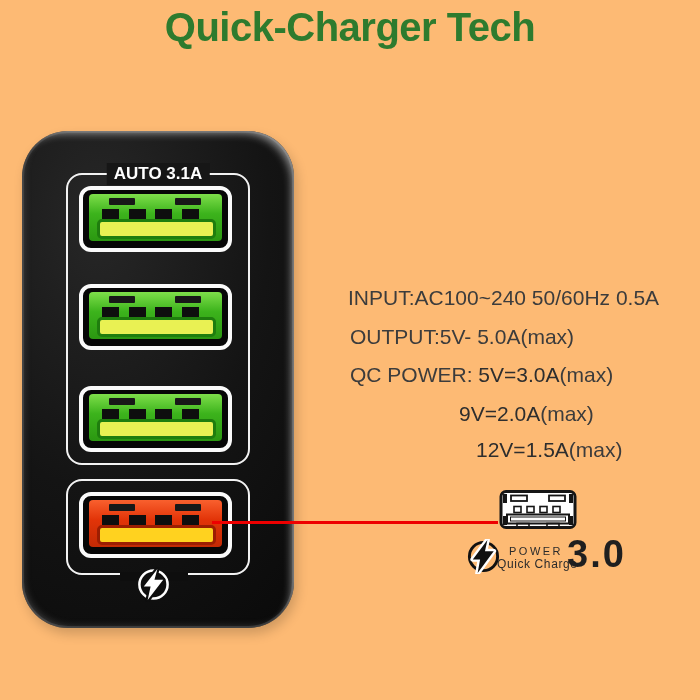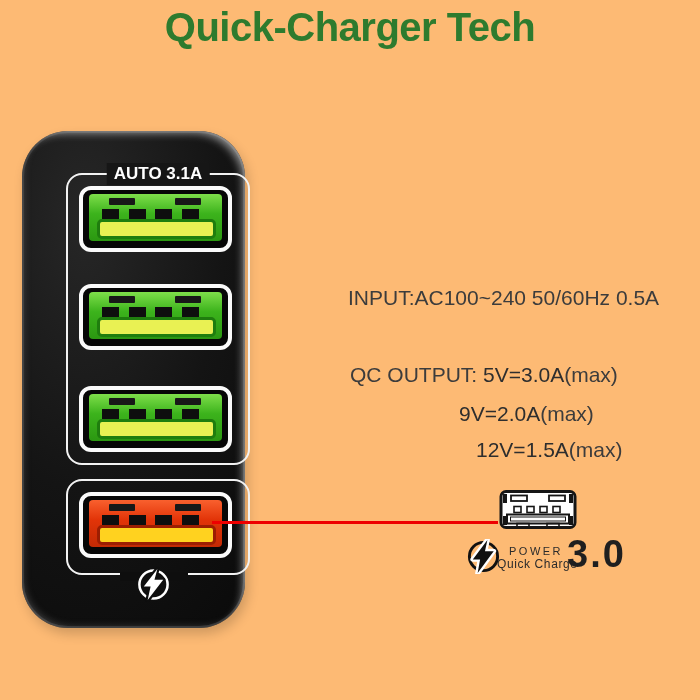--- a/index.html
+++ b/index.html
@@ -16,21 +16,21 @@
     color:var(--title-green,#2e7b2e); letter-spacing:-0.5px;
   }
   .subtitle {
     position:absolute; top:60px; left:0; width:100%;
     text-align:center; font-size:28px; font-weight:400;
     color:var(--text-gray,#3c3c3c); letter-spacing:-0.3px;
   }
 
   
   .charger {
-    position:absolute; left:22px; top:131px; width:223px; height:497px;
+    position:absolute; left:22px; top:131px; width:272px; height:497px;
     border-radius:46px;
     background:radial-gradient(140% 120% at 28% 18%, #272727 0%, #141414 45%, #0b0b0b 82%);
     box-shadow:
       inset -6px 6px 9px -4px rgba(255,255,255,.55),
       inset 5px -5px 9px -5px rgba(170,170,170,.38),
       inset 0 0 0 2px rgba(70,70,70,.55),
       3px 6px 12px rgba(0,0,0,.18);
     z-index:1;
   }
   .frame {
@@ -175,21 +175,22 @@
     <svg class="charger-bolt" viewBox="0 0 36 36">
       <circle cx="18" cy="18" r="14.5" fill="none" stroke="#ffffff" stroke-width="2.6"></circle>
       <path d="M22 2 L8 20 L15 20 L12 34 L28 13 L19 13 Z" fill="#0e0e0e" stroke="#0e0e0e" stroke-width="4.5" stroke-linejoin="round"></path>
       <path d="M22 2 L8 20 L15 20 L12 34 L28 13 L19 13 Z" fill="#ffffff"></path>
     </svg>
   </div>
 
   <div class="connection-line"></div>
 
   <div class="spec spec-1">INPUT:AC100~240 50/60Hz 0.5A</div>
-  <div class="spec spec-3"><span>QC OUTPUT: </span><b>5V=3.0A</b><span>(max)</span></div>
+  <div class="spec spec-2">OUTPUT:5V- 5.0A(max)</div>
+  <div class="spec spec-3"><span>QC POWER: </span><b>5V=3.0A</b><span>(max)</span></div>
   <div class="spec spec-4"><b>9V=2.0A</b><span>(max)</span></div>
   <div class="spec spec-5"><b>12V=1.5A</b><span>(max)</span></div>
 
   <svg class="usb-icon" viewBox="0 0 80 40">
     <rect x="3" y="1.5" width="74" height="36" rx="5" fill="#ffffff" stroke="#151515" stroke-width="3"></rect>
     <rect x="5" y="4" width="4" height="9" fill="#151515"></rect>
     <rect x="5" y="26" width="4" height="9" fill="#151515"></rect>
     <rect x="71" y="4" width="4" height="9" fill="#151515"></rect>
     <rect x="71" y="26" width="4" height="9" fill="#151515"></rect>
     <rect x="13" y="5.5" width="16" height="5.5" fill="none" stroke="#151515" stroke-width="1.8"></rect>

